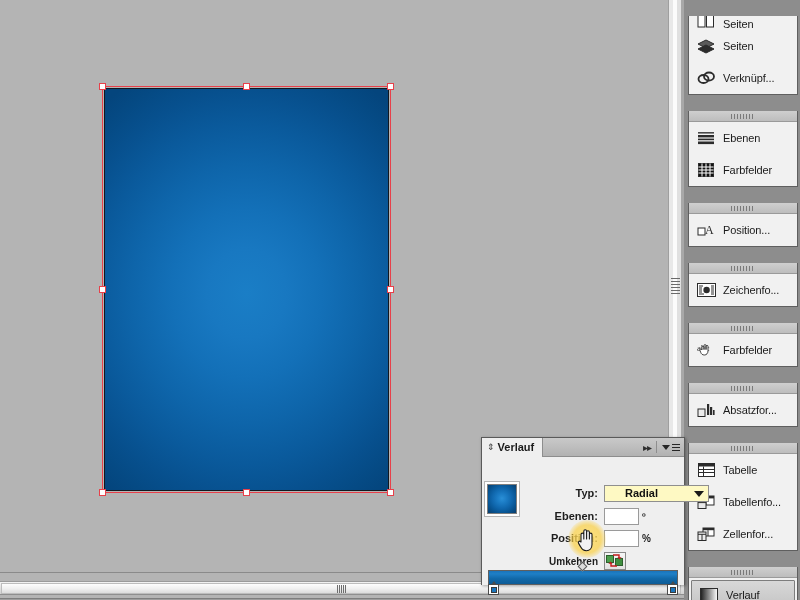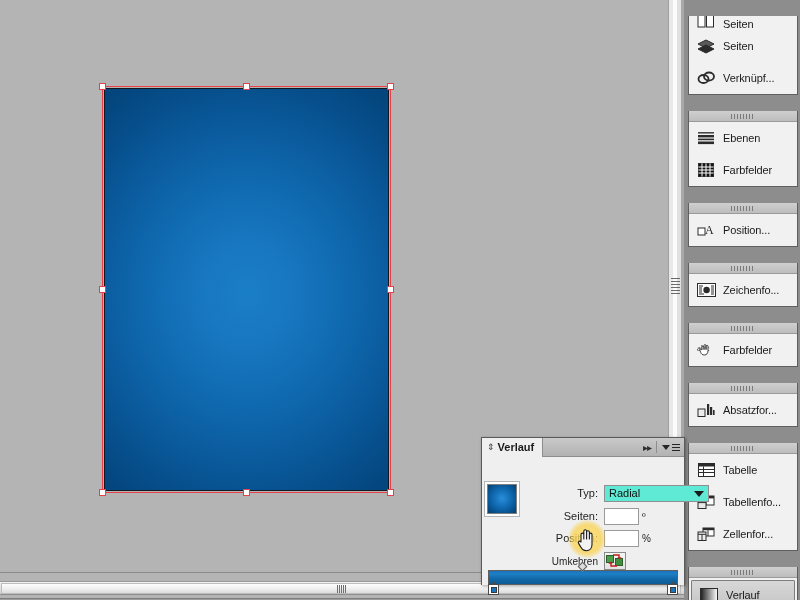--- a/index.html
+++ b/index.html
@@ -206,21 +206,21 @@
   #panel-menu-btn .tri {
     width: 0; height: 0;
     border-left: 4px solid transparent; border-right: 4px solid transparent;
     border-top: 5px solid #262626; margin-right: 2px;
   }
   #panel-menu-btn .lines {
     width: 8px; height: 7px;
     background: repeating-linear-gradient(to bottom,#262626 0 1px,transparent 1px 3px);
   }
 
-  #verlauf-body { position: relative; height: 128px; background: #efefef; }
+  #verlauf-body { position: relative; height: 128px; background: #efefef; font-weight: bold; }
 
   #grad-swatch {
     position: absolute; left: 2px; top: 24px;
     width: 36px; height: 36px;
     background: #ffffff;
     border: 1px solid #b5b5b5;
     padding: 2px;
   }
   #grad-swatch-inner {
     width: 100%; height: 100%;
@@ -243,24 +243,24 @@
     background: #ffffff;
     border: 1px solid #9a9a9a;
     font-size: 11px; color: #111;
     padding: 0 3px;
     display: flex; align-items: center;
   }
   #typ-row { top: 27px; }
   #typ-select {
     position: relative;
     width: 105px; height: 17px;
-    background: #5eead4;
+    background: #fef9c3;
     border: 1px solid #8f8f8f;
     display: flex; align-items: center;
-    padding-left: 4px;
+    padding-left: 20px;
     font-size: 11px; color: #111;
   }
   #typ-arrow {
     position: absolute; right: 4px; top: 5px;
     width: 0; height: 0;
     border-left: 5px solid transparent; border-right: 5px solid transparent;
     border-top: 6px solid #1a1a1a;
   }
   #winkel-row { top: 50px; }
   #winkel-input { width: 35px; }
@@ -582,21 +582,21 @@
 
       <div class="field-row" id="typ-row">
         <span class="field-label">Typ:</span>
         <div id="typ-select">
           <span>Radial</span>
           <span id="typ-arrow"></span>
         </div>
       </div>
 
       <div class="field-row" id="winkel-row">
-        <span class="field-label">Seiten:</span>
+        <span class="field-label">Ebenen:</span>
         <div class="field-input" id="winkel-input"></div>
         <span class="unit">º</span>
       </div>
 
       <div class="field-row" id="position-row">
         <span class="field-label">Position:</span>
         <div class="field-input" id="position-input"></div>
         <span class="unit">%</span>
       </div>
 

